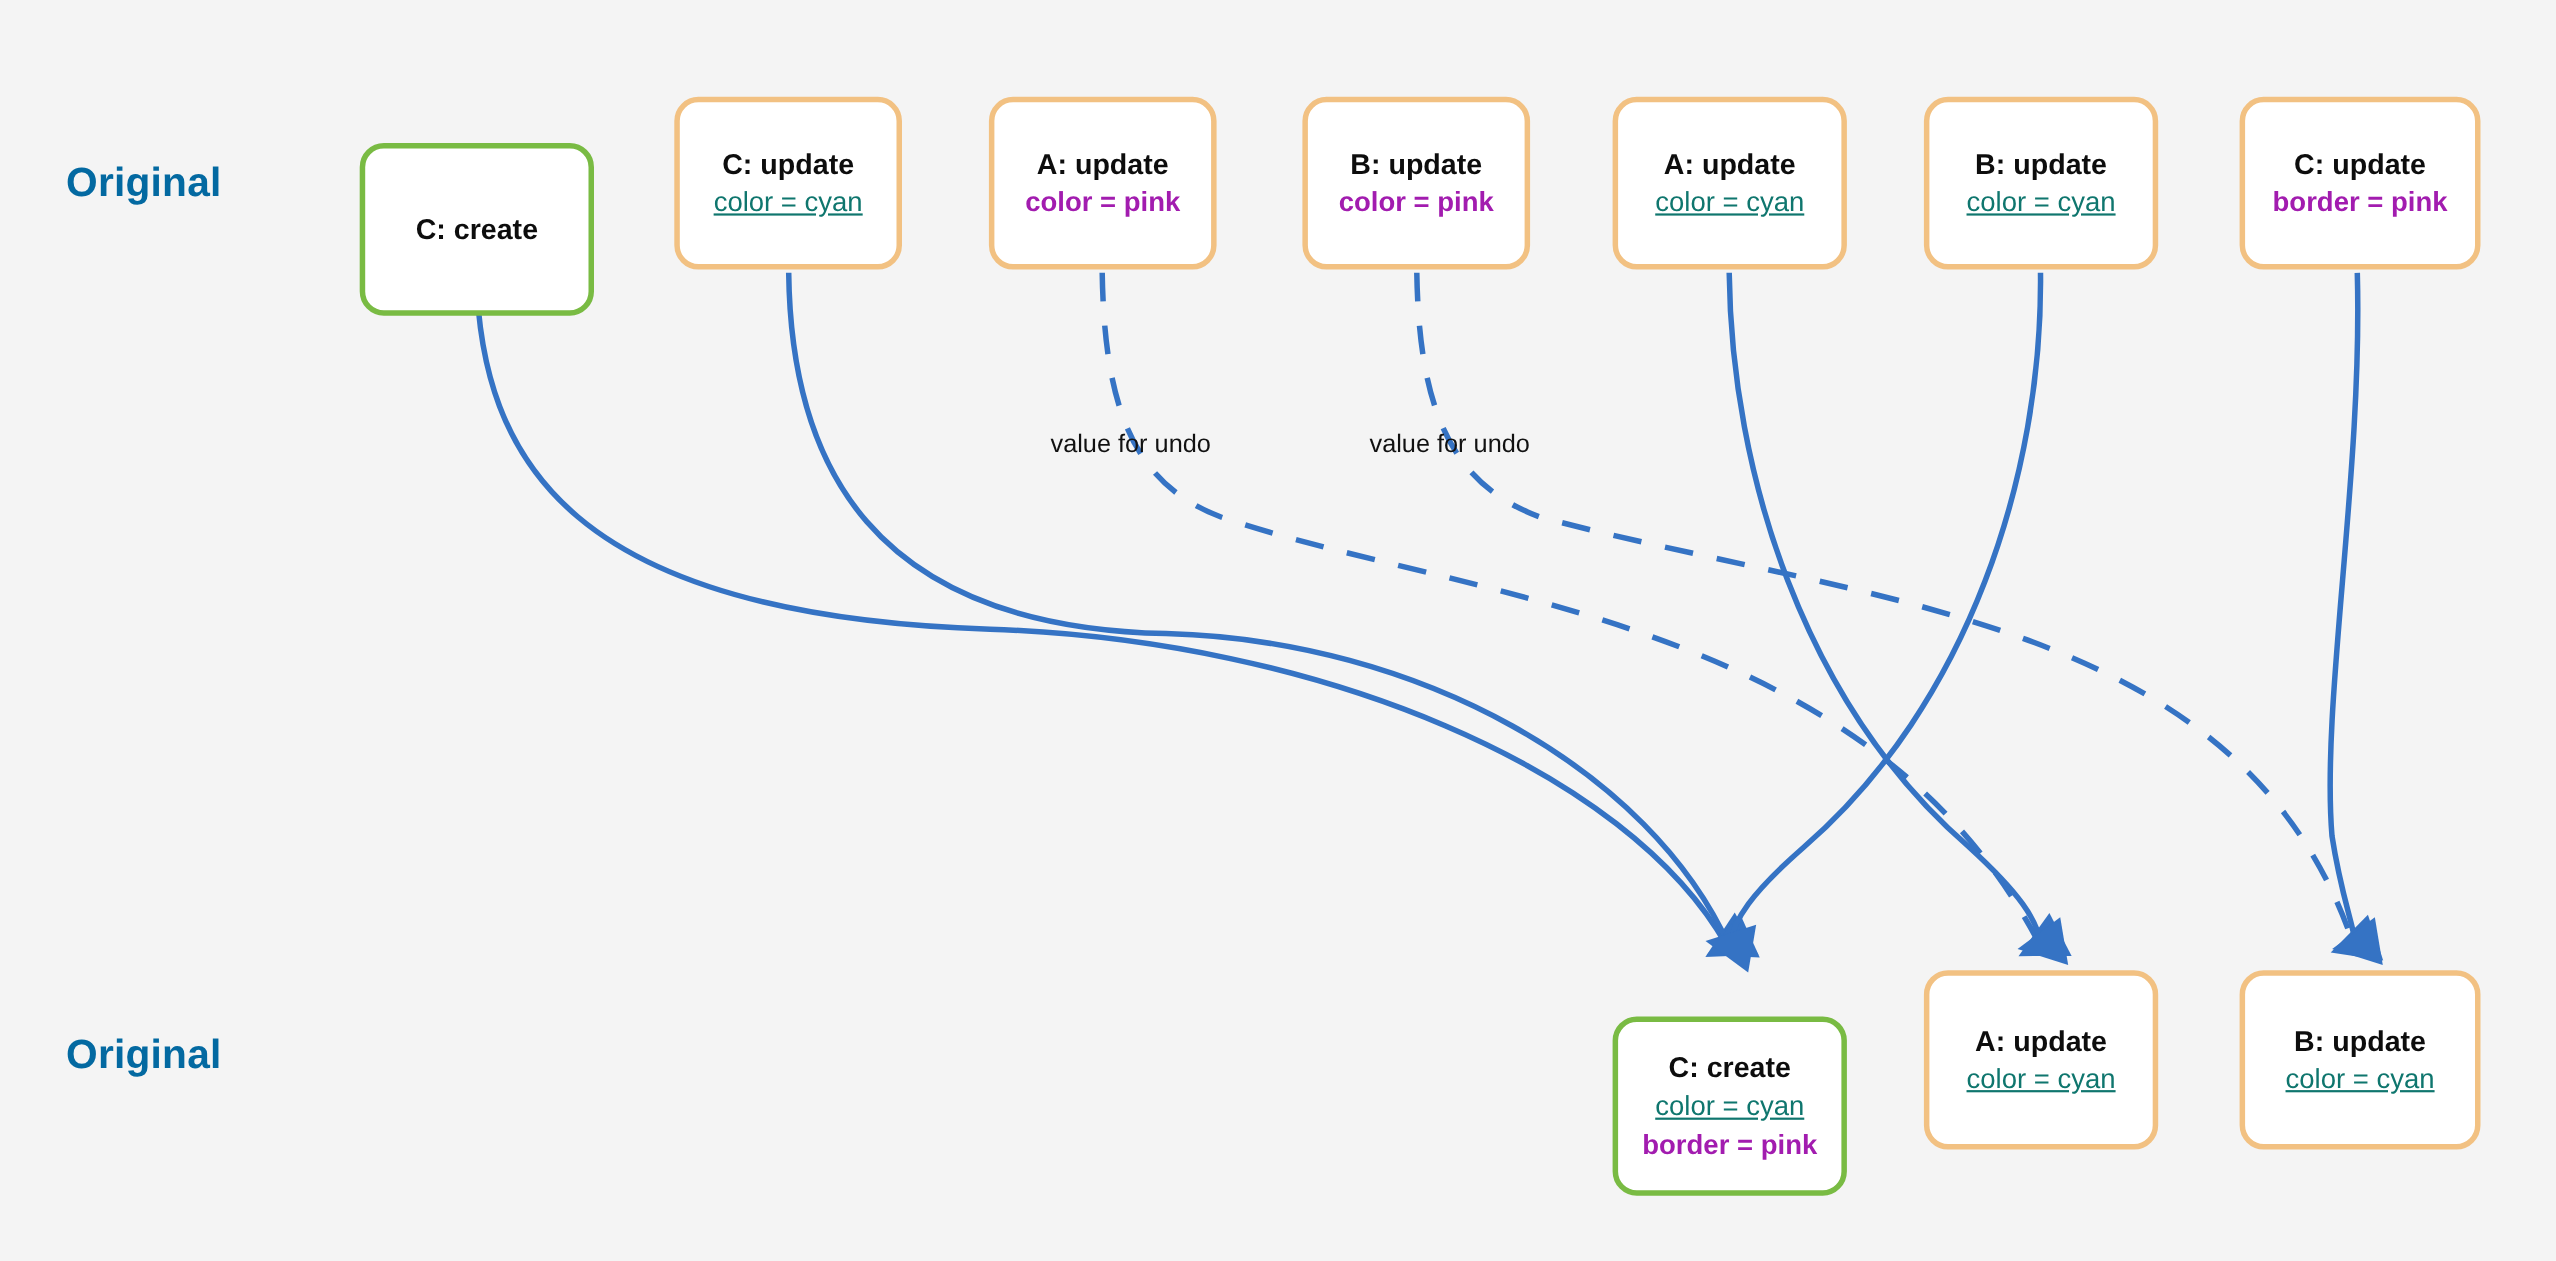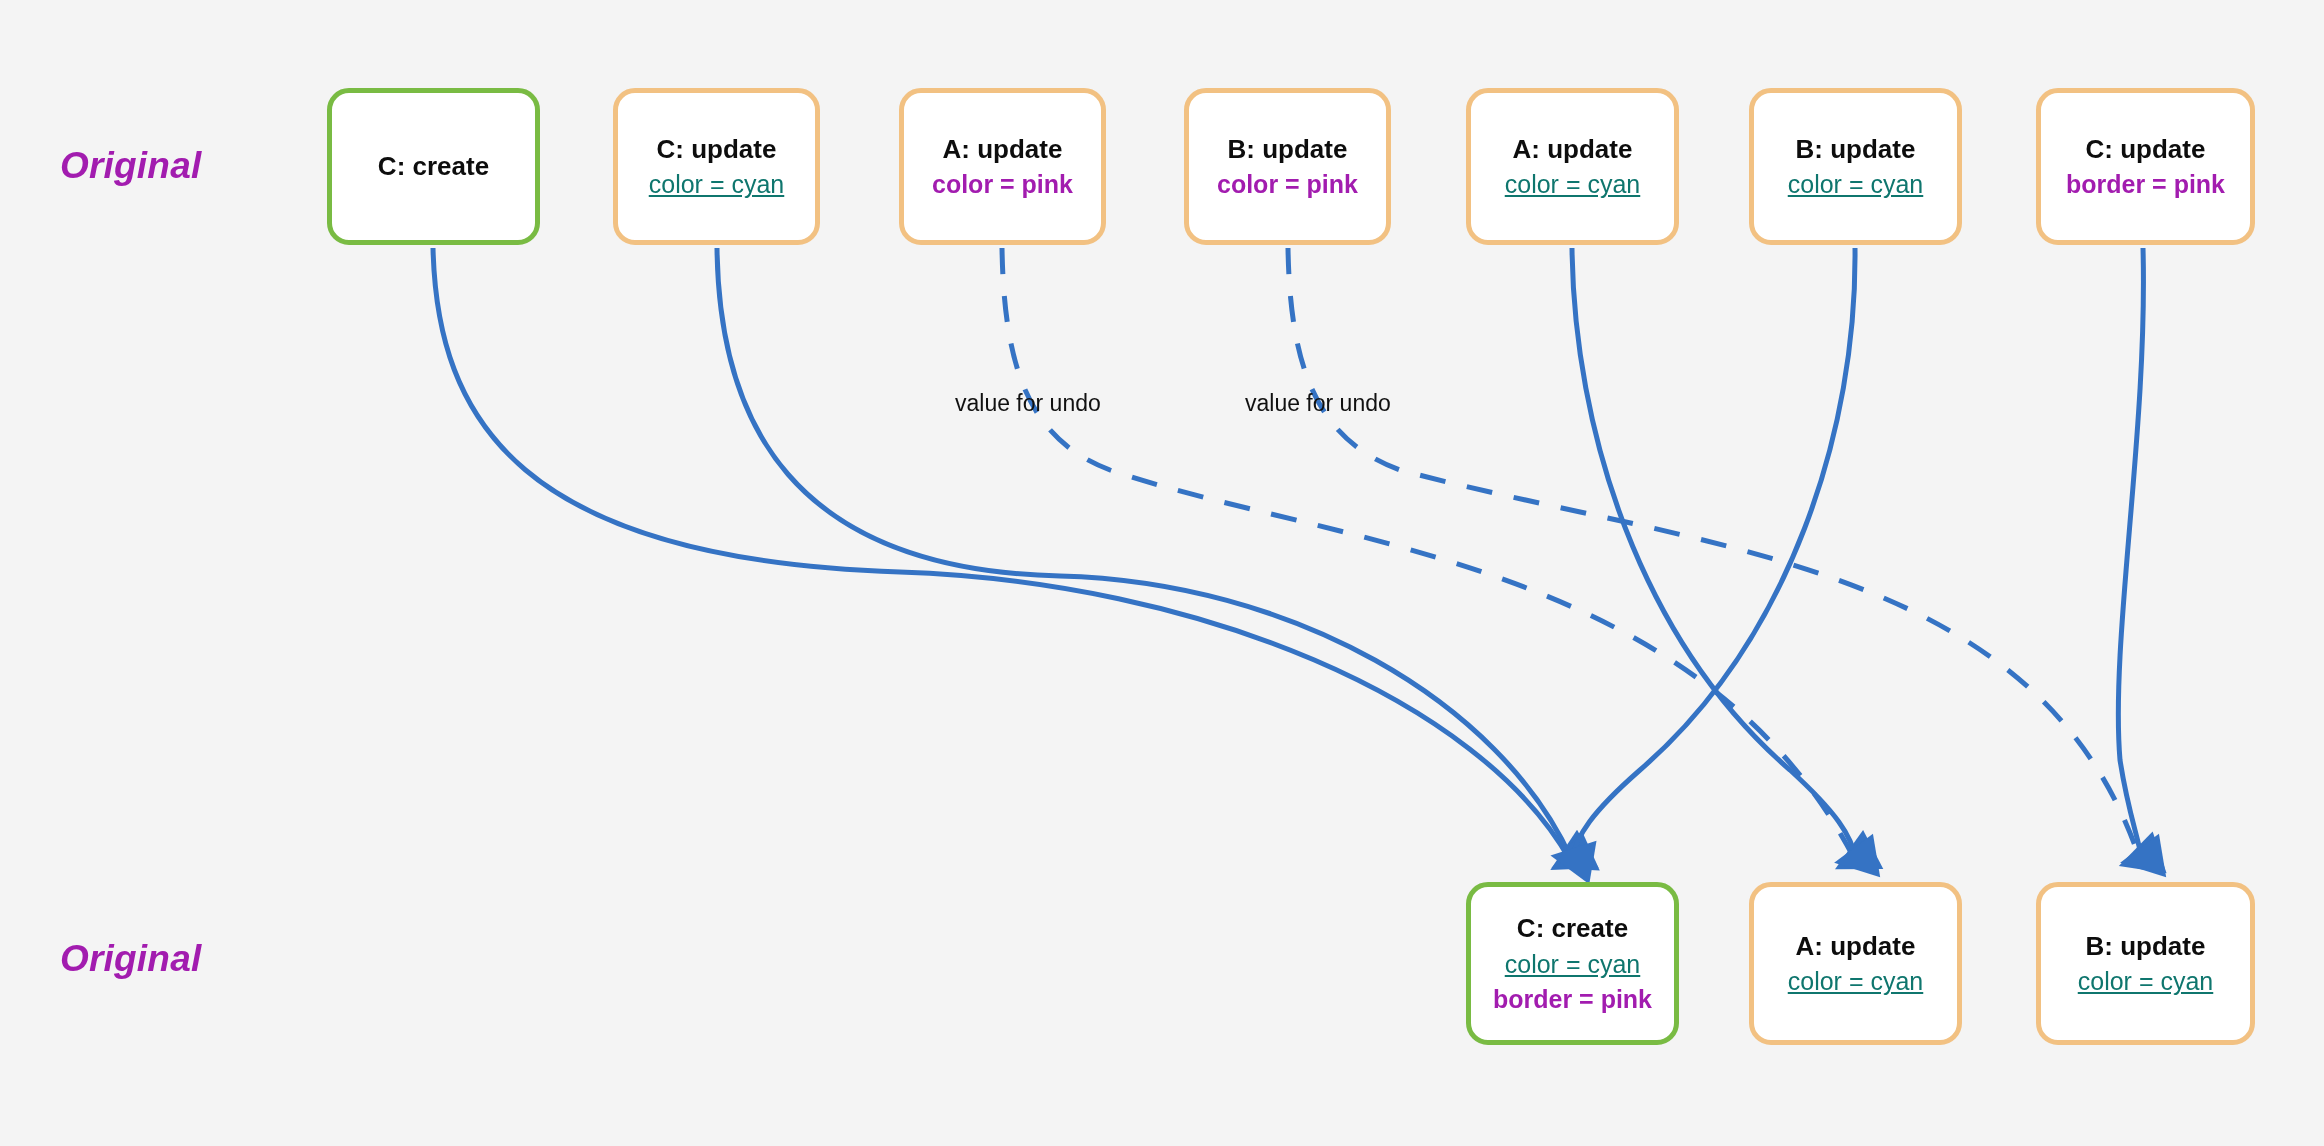--- a/index.html
+++ b/index.html
@@ -9,44 +9,43 @@
     font-family:"Liberation Sans",sans-serif;
     overflow:hidden;
     position:relative;
   }
   #stage{position:absolute;inset:0;width:2324px;height:1146px;}
 
   
   .row-label{
     position:absolute;
     font-weight:bold;
-    color:#a21caf;
+    color:#0369a1;
     font-size:37px;
     letter-spacing:.2px;
     white-space:nowrap;
-    font-style:italic;
   }
   #label-original{left:60px;top:145px;}
   #label-compacted{left:60px;top:938px;}
 
   
   .node{
     position:absolute;
     box-sizing:border-box;
     background:#ffffff;
     border:5px solid #f2c182;
     border-radius:22px;
     display:flex;
     flex-direction:column;
     align-items:center;
     justify-content:center;
     gap:5px;
     padding:6px 10px;
   }
-  .node.green{border-color:#79bb43;}
+  .node.green{border-color:#79bb43;margin-top:42px;}
   .node .title{
     font-size:26px;
     font-weight:bold;
     color:#0d0d0d;
     line-height:1.18;
     white-space:nowrap;
   }
   .node .attr{
     font-size:25px;
     line-height:1.2;

